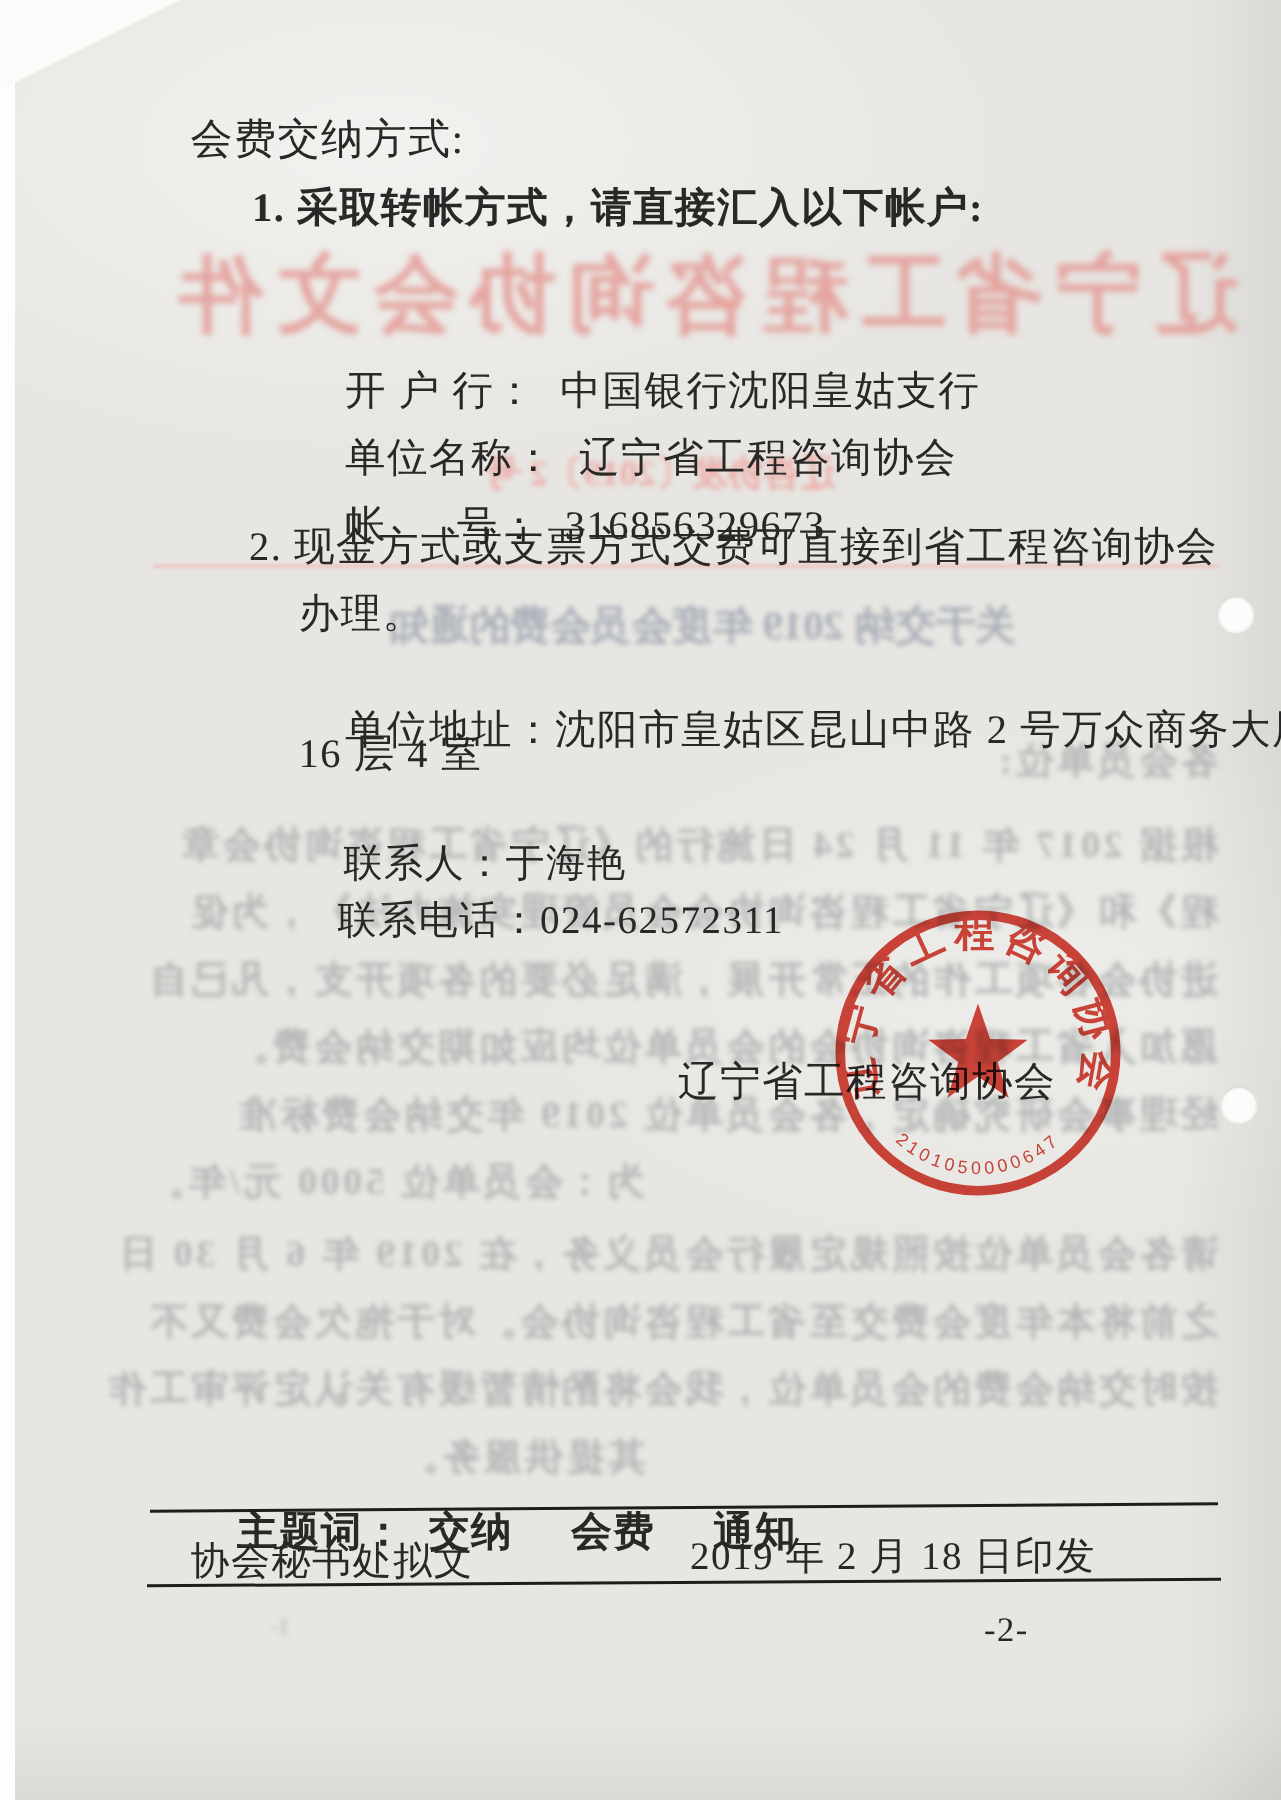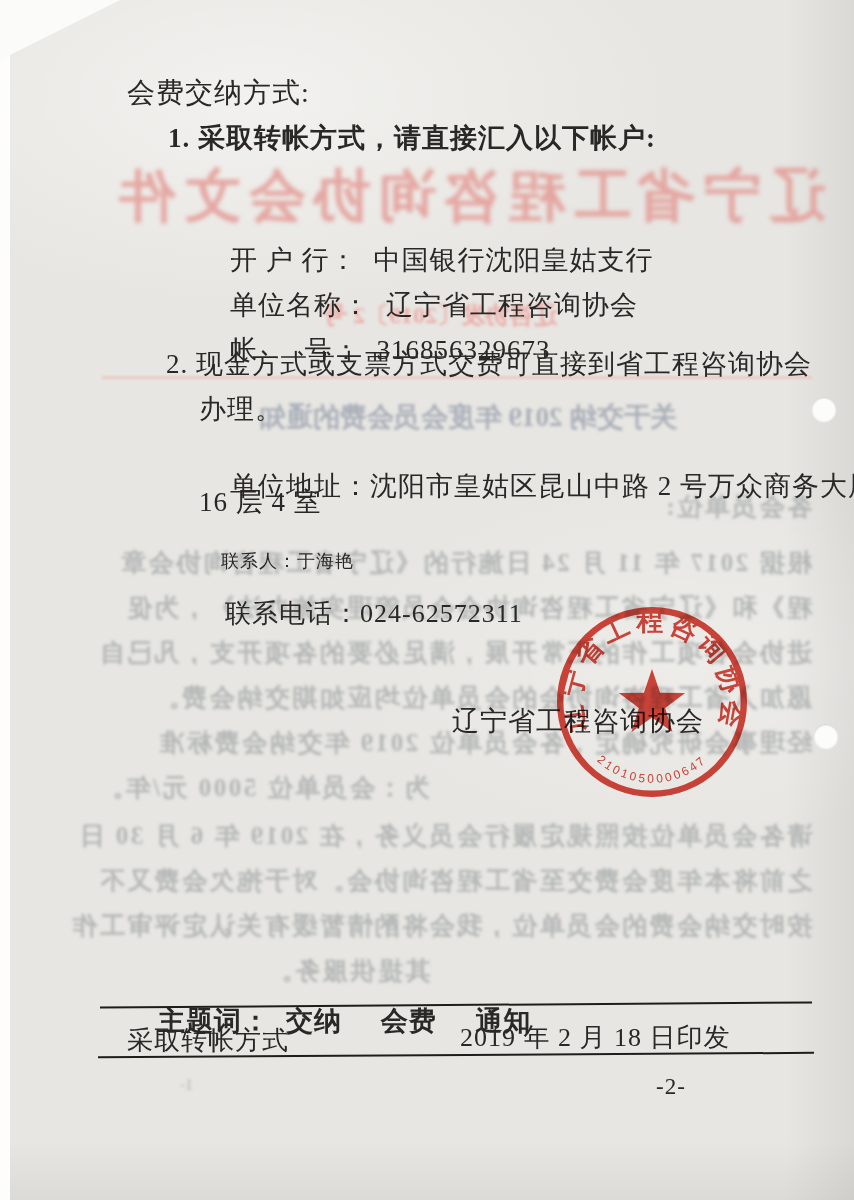--- a/index.html
+++ b/index.html
@@ -72,21 +72,21 @@
   </div>
 
   <div class="ln" style="left:166px;top:346px;">2. 现金方式或支票方式交费可直接到省工程咨询协会</div>
   <div class="ln" style="left:199px;top:391px;">办理。</div>
 
   <div class="ln" style="left:199px;top:437px;">
     <span class="lbl">单位地址：</span><span>沈阳市皇姑区昆山中路 2 号万众商务大厦</span>
   </div>
   <div class="ln" style="left:199px;top:484px;">16 层 4 室</div>
 
-  <div class="ln" style="left:199px;top:528px;font-size:18px;">
+  <div class="ln" style="left:199px;top:528px;font-size:26px;">
     <span class="lbl">联系人：</span><span>于海艳</span>
   </div>
   <div class="ln" style="left:195px;top:566px;font-size:26px;">
     <span class="lbl">联系电话：</span><span>024-62572311</span>
   </div>
 
   <div class="ln" style="left:452px;top:703px;">辽宁省工程咨询协会</div>
 
   <div class="stamp">
     <svg viewBox="0 0 220 220" width="202" height="202">
@@ -102,21 +102,21 @@
       <text font-size="13" fill="#d6382c" letter-spacing="3" font-family="'Liberation Sans','DejaVu Sans',sans-serif">
         <textPath href="#arcBottom" startOffset="50%" text-anchor="middle">2101050000647</textPath>
       </text>
     </svg>
   </div>
 
   <div class="ln" style="left:127px;top:972px;font-weight:600;">
     <span class="lbl">主题词：</span><span class="val">交纳     会费     通知</span>
   </div>
   <div class="rule" style="left:100px;top:1004px;width:712px;transform:rotate(-0.4deg);"></div>
-  <div class="ln footer-text" style="left:127px;top:1023px;">采取转帐方式</div>
+  <div class="ln footer-text" style="left:127px;top:1023px;">协会秘书处拟文</div>
   <div class="ln footer-text" style="left:460px;top:1020px;">2019 年 2 月 18 日印发</div>
   <div class="rule" style="left:98px;top:1054px;width:716px;transform:rotate(-0.35deg);"></div>
   <div class="ln pagenum" style="left:656px;top:1074px;">-2-</div>
 
   <div class="edge-left"></div>
   <div class="edge-corner"></div>
   <div class="hole" style="left:812px;top:397px;"></div>
   <div class="hole" style="left:814px;top:724px;"></div>
 </div>
 

